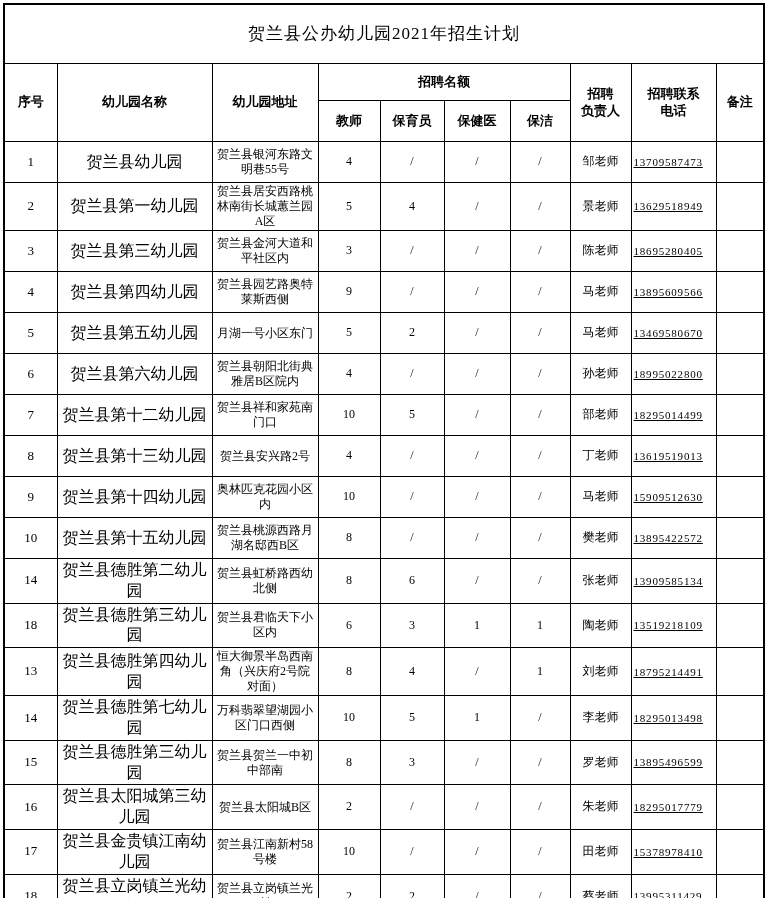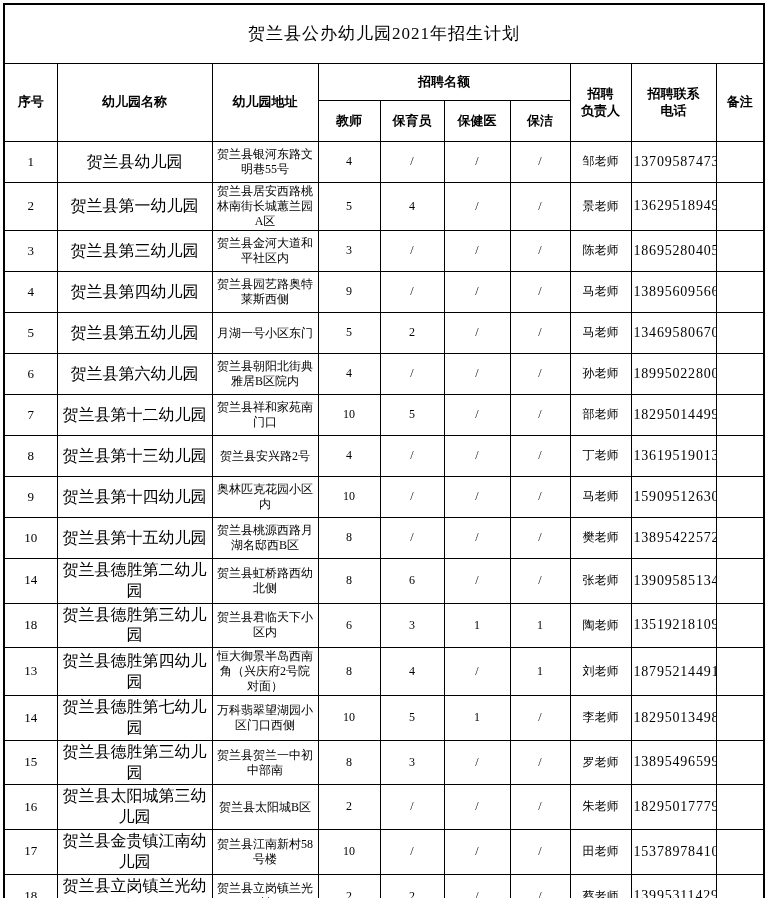--- a/index.html
+++ b/index.html
@@ -47,23 +47,24 @@
     height: 38px;
     line-height: 1.3;
   }
   td.c-index { font-size: 13px; }
   td.c-name  { font-size: 16px; }
   td.c-addr  { line-height: 1.25; padding: 1px 3px; }
   td.c-phone {
     text-align: left;
     padding-left: 2px;
     padding-right: 0;
-    font-size: 14px;
+    font-size: 11px;
     letter-spacing: 0.8px;
     white-space: nowrap;
+    text-decoration: underline;
   }
 </style>
 </head>
 <body>
 
 <div class="sheet">
   <table>
     <colgroup>
       <col style="width:53px">
       <col style="width:155px">

